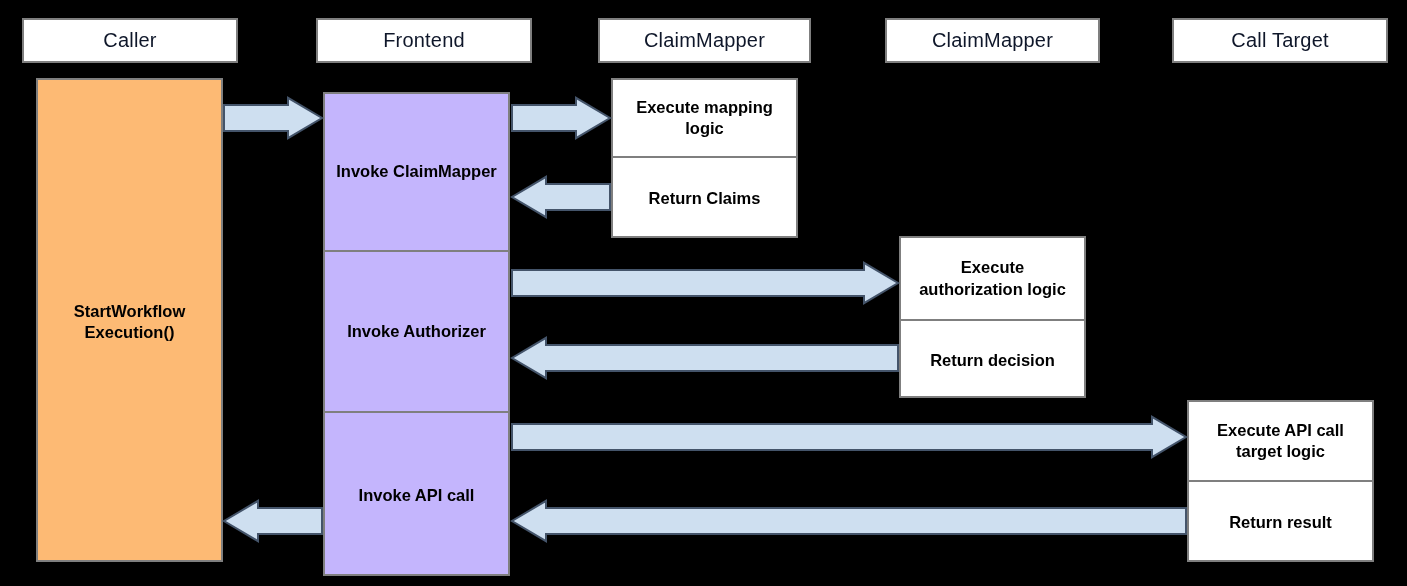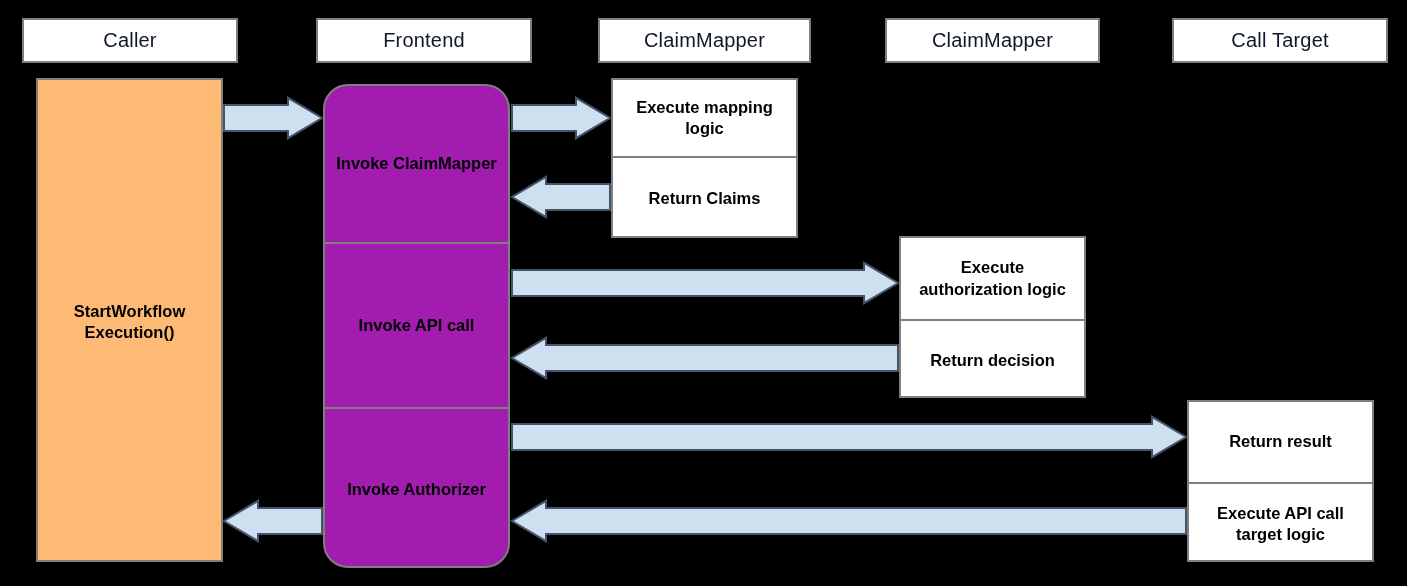--- a/index.html
+++ b/index.html
@@ -95,53 +95,53 @@
         <span>Call Target</span>
       </div>
     </div>
 
   <div id="lifelines">
       <div class="lifeline" style="left: 36px; top: 78px; width: 187px; height: 484px; background: #fdba74; border-color: rgb(127, 127, 127);">
         <div class="segment" style="height: 484px; flex: 0 0 484px; border-bottom-color: rgb(127, 127, 127);">
           <span>StartWorkflow Execution()</span>
         </div>
       </div>
-      <div class="lifeline" style="left: 323px; top: 84px; width: 187px; height: 484px; background: #a21caf; border-color: rgb(127, 127, 127); border-radius: 25px;">
+      <div class="lifeline" style="left: 323px; top: 92px; width: 187px; height: 484px; background: #c4b5fd; border-color: rgb(127, 127, 127);">
         <div class="segment" style="height: 158px; flex: 0 0 158px; border-bottom-color: rgb(127, 127, 127);">
           <span>Invoke ClaimMapper</span>
         </div>
+        <div class="segment" style="height: 161px; flex: 0 0 161px; border-bottom-color: rgb(127, 127, 127);">
+          <span>Invoke Authorizer</span>
+        </div>
         <div class="segment" style="height: 165px; flex: 0 0 165px; border-bottom-color: rgb(127, 127, 127);">
           <span>Invoke API call</span>
-        </div>
-        <div class="segment" style="height: 161px; flex: 0 0 161px; border-bottom-color: rgb(127, 127, 127);">
-          <span>Invoke Authorizer</span>
         </div>
       </div>
       <div class="lifeline" style="left: 611px; top: 78px; width: 187px; height: 160px; background: rgb(255, 255, 255); border-color: rgb(127, 127, 127);">
         <div class="segment" style="height: 78px; flex: 0 0 78px; border-bottom-color: rgb(127, 127, 127);">
           <span>Execute mapping logic</span>
         </div>
         <div class="segment" style="height: 82px; flex: 0 0 82px; border-bottom-color: rgb(127, 127, 127); justify-content: center;">
           <span>Return Claims</span>
         </div>
       </div>
       <div class="lifeline" style="left: 899px; top: 236px; width: 187px; height: 162px; background: rgb(255, 255, 255); border-color: rgb(127, 127, 127);">
         <div class="segment" style="height: 83px; flex: 0 0 83px; border-bottom-color: rgb(127, 127, 127);">
           <span>Execute authorization logic</span>
         </div>
         <div class="segment" style="height: 79px; flex: 0 0 79px; border-bottom-color: rgb(127, 127, 127);">
           <span>Return decision</span>
         </div>
       </div>
       <div class="lifeline" style="left: 1187px; top: 400px; width: 187px; height: 162px; background: rgb(255, 255, 255); border-color: rgb(127, 127, 127);">
+        <div class="segment" style="height: 80px; flex: 0 0 80px; border-bottom-color: rgb(127, 127, 127);">
+          <span>Execute API call target logic</span>
+        </div>
         <div class="segment" style="height: 82px; flex: 0 0 82px; border-bottom-color: rgb(127, 127, 127);">
           <span>Return result</span>
-        </div>
-        <div class="segment" style="height: 80px; flex: 0 0 80px; border-bottom-color: rgb(127, 127, 127);">
-          <span>Execute API call target logic</span>
         </div>
       </div>
     </div>
 
   <svg id="arrow-layer" viewBox="0 0 1407 586" xmlns="http://www.w3.org/2000/svg">
       <polygon points="224,105 288,105 288,97.85 322,118 288,138.15 288,131 224,131" fill="#CEDFF0" stroke="#44546A" stroke-width="2" stroke-linejoin="miter" class="block-arrow"></polygon>
       <polygon points="512,105 576,105 576,97.85 610,118 576,138.15 576,131 512,131" fill="#CEDFF0" stroke="#44546A" stroke-width="2" stroke-linejoin="miter" class="block-arrow"></polygon>
       <polygon points="610,184 546,184 546,176.85 512,197 546,217.15 546,210 610,210" fill="#CEDFF0" stroke="#44546A" stroke-width="2" stroke-linejoin="miter" class="block-arrow"></polygon>
       <polygon points="512,270 864,270 864,262.85 898,283 864,303.15 864,296 512,296" fill="#CEDFF0" stroke="#44546A" stroke-width="2" stroke-linejoin="miter" class="block-arrow"></polygon>
       <polygon points="898,345 546,345 546,337.85 512,358 546,378.15 546,371 898,371" fill="#CEDFF0" stroke="#44546A" stroke-width="2" stroke-linejoin="miter" class="block-arrow"></polygon>

